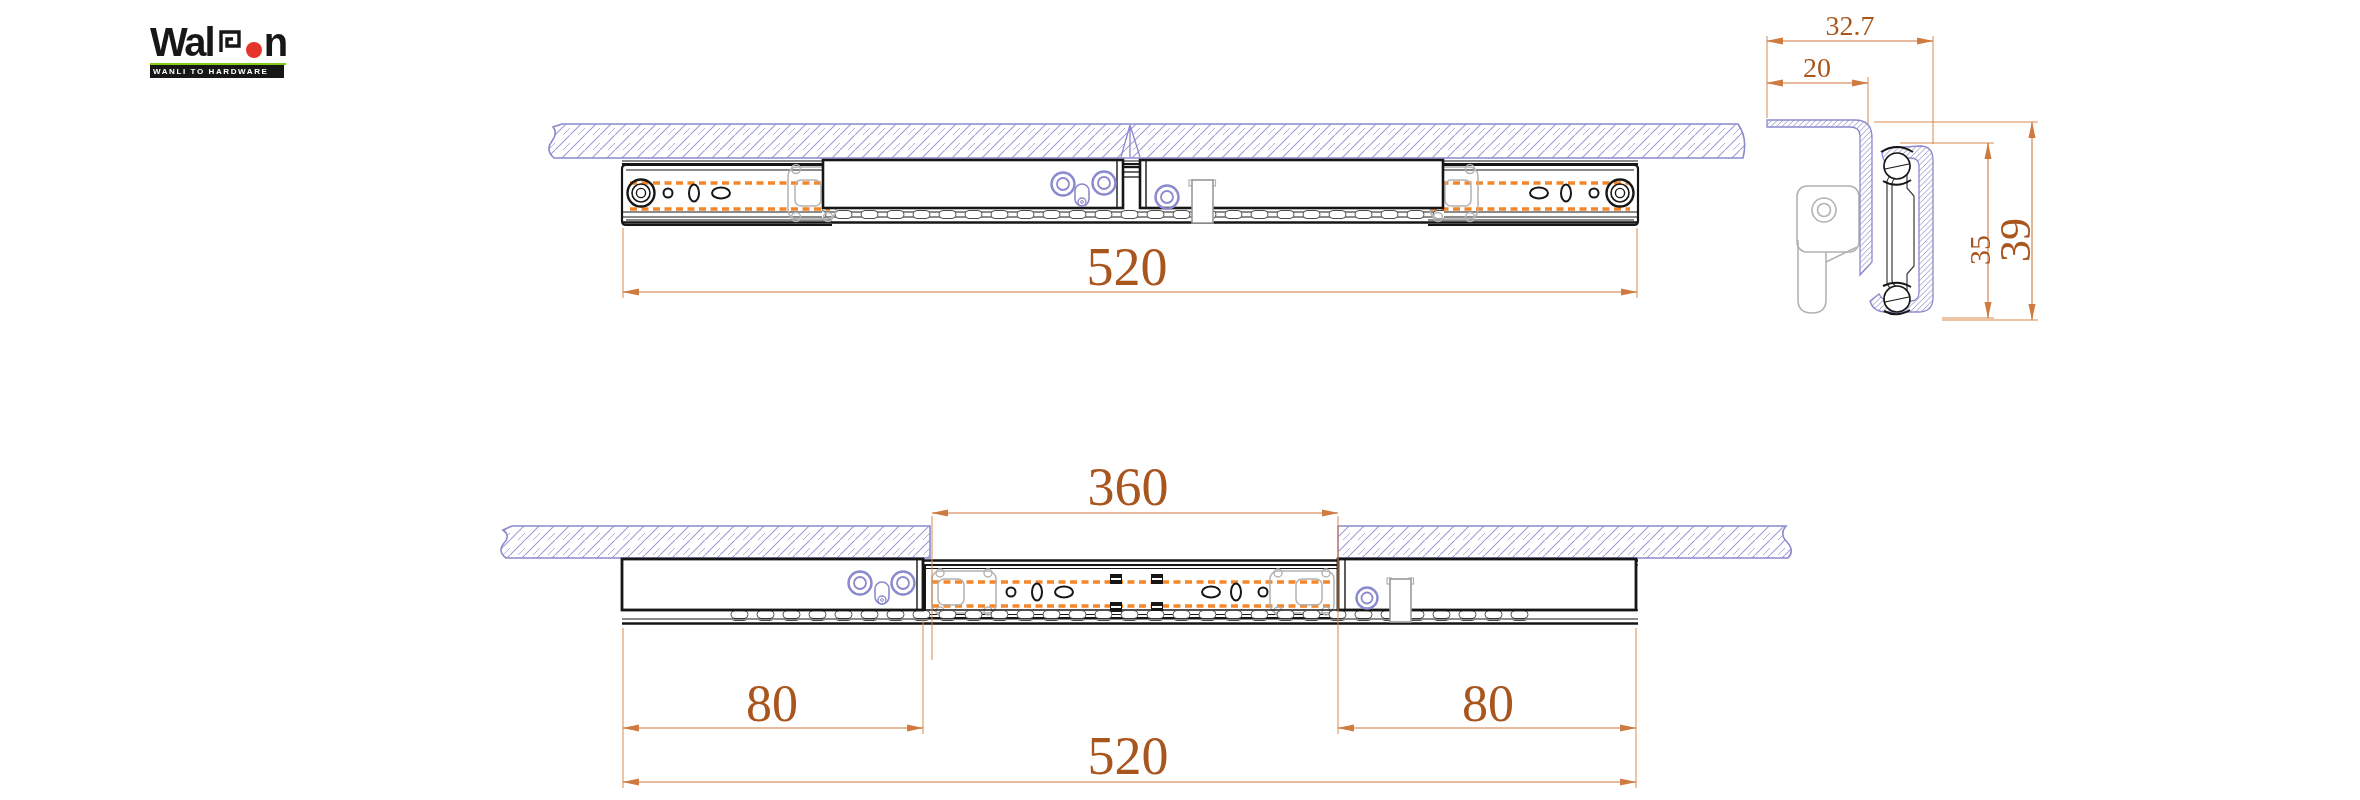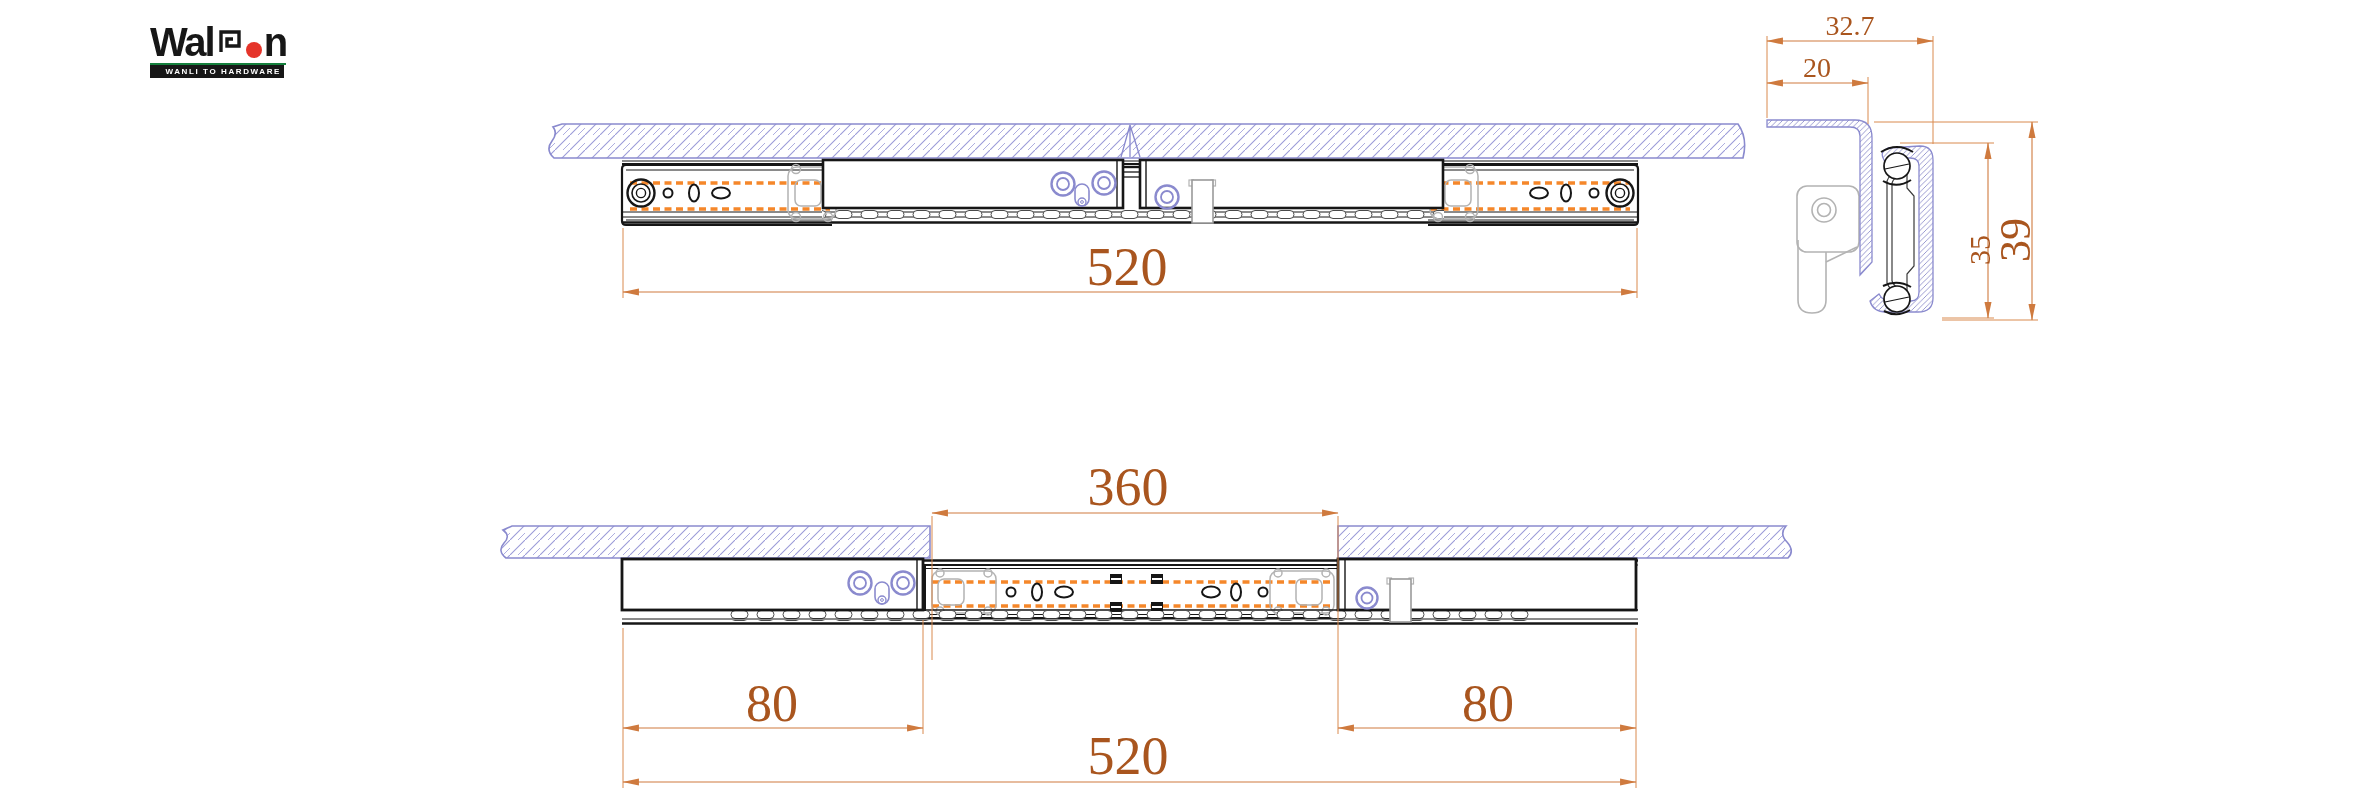--- a/index.html
+++ b/index.html
@@ -1,27 +1,27 @@
 <!DOCTYPE html>
 <html><head>
 <meta charset="utf-8">
 <style>
   html,body{margin:0;padding:0;background:#fff;}
   .stage{position:relative;width:2360px;height:800px;background:#fff;overflow:hidden;
          font-family:"Liberation Sans", sans-serif;}
   
   .logo{position:absolute;left:150px;top:20px;width:150px;}
   .wordmark{display:flex;align-items:flex-end;color:#171717;font-weight:bold;
-            font-size:40px;line-height:1;letter-spacing:-2px;border-bottom:2px solid #15803d;
+            font-size:40px;line-height:1;letter-spacing:-2px;border-bottom:2px solid #84cc16;
             padding-bottom:1px;width:max-content;}
   .wordmark .glyph{display:inline-block;margin:0 1px 2px 3px;}
   .wordmark .dot{display:inline-block;width:16px;height:16px;border-radius:50%;
                  background:#e5342a;margin:0 2px 4px 2px;}
   .tagline-bar{background:#171717;color:#fff;font-size:8px;font-weight:bold;
-               letter-spacing:1.6px;text-align:right;padding:2px 3px 2px 3px;
+               letter-spacing:1.6px;text-align:left;padding:2px 3px 2px 3px;
                width:max-content;min-width:128px;}
   
   svg.drawing{position:absolute;left:0;top:0;}
   text.dim{font-family:"Liberation Serif", serif;fill:#a9551e;}
   .dimline{stroke:#cf7a3e;stroke-width:1.1;fill:none;}
   .extline{stroke:#d98a4e;stroke-width:1;fill:none;}
   .blk{stroke:#161616;fill:none;}
   .gry{stroke:#b3b3b3;fill:none;}
   .ppl{stroke:#8a8ace;fill:none;}
 </style>

